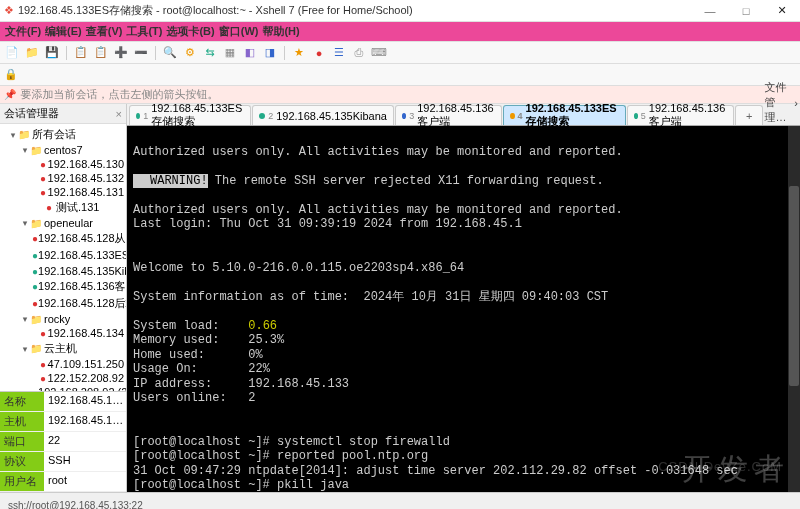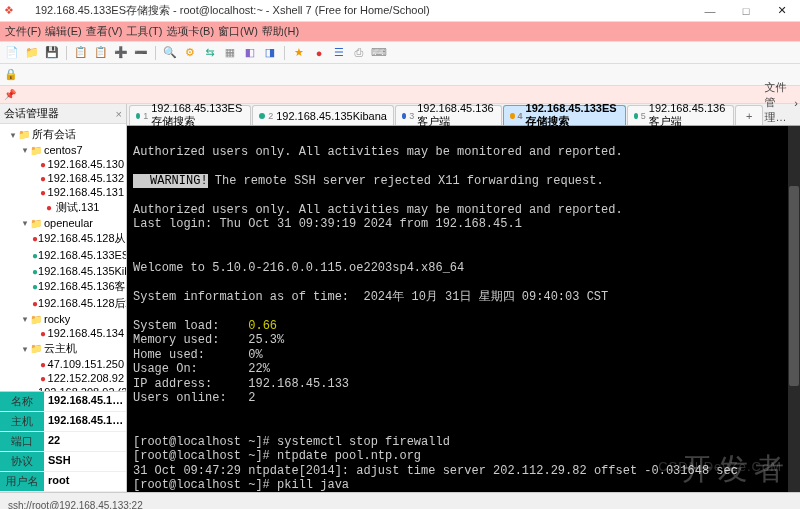--- a/index.html
+++ b/index.html
@@ -1,23 +1,23 @@
 <!DOCTYPE html>
 <html><head>
 <meta charset="utf-8">
 <style>
 * { margin: 0; padding: 0; box-sizing: border-box; }
 body { font-family: "Microsoft YaHei", Tahoma, sans-serif; font-size: 11px; background: #f0f0f0; width: 800px; height: 509px; overflow: hidden; position: relative; }
 .titlebar { height: 22px; background: #fff; display: flex; align-items: center; padding: 0 4px; border-bottom: 1px solid #e0e0e0; }
 .titlebar .icon { color: #e74c3c; margin-right: 4px; font-size: 11px; }
-.titlebar .title { flex: 1; font-size: 11px; color: #333; margin-left: 17px; }
+.titlebar .title { flex: 1; font-size: 11px; color: #333; }
 .winbtns { display: flex; gap: 8px; }
 .winbtn { width: 28px; height: 18px; display: flex; align-items: center; justify-content: center; font-size: 11px; color: #666; cursor: pointer; }
 .winbtn.close { color: #222; }
-.menubar { height: 20px; background: #fca5a5; display: flex; align-items: center; padding: 0 4px; font-size: 11px; color: #333; border-bottom: 1px solid #e0e0e0; }
+.menubar { height: 20px; background: #ec4899; display: flex; align-items: center; padding: 0 4px; font-size: 11px; color: #333; border-bottom: 1px solid #e0e0e0; font-weight: bold; }
 .menubar span { margin-right: 2px; padding: 2px 1px; }
 .toolbar { height: 22px; background: #f8f8f8; display: flex; align-items: center; padding: 0 4px; border-bottom: 1px solid #ddd; gap: 4px; }
 .ticon { width: 16px; height: 16px; display: inline-flex; align-items: center; justify-content: center; font-size: 11px; }
 .ticon.green { color: #2a8; } .ticon.red { color: #d33; } .ticon.blue { color: #36c; } .ticon.orange { color: #e90; } .ticon.gray { color: #888; } .ticon.purple { color: #86c; }
 .tsep { width: 1px; height: 14px; background: #ccc; margin: 0 2px; }
 .addrbar { height: 22px; background: #f8f8f8; display: flex; align-items: center; padding: 0 4px; border-bottom: 1px solid #ddd; font-size: 11px; color: #666; }
 .addrbar .icon { color: #e90; margin-right: 4px; }
 .hintbar { height: 18px; background: #ffe9e6; display: flex; align-items: center; padding: 0 4px; font-size: 11px; color: #888; border-bottom: 1px solid #ddd; }
 .hintbar .icon { color: #d33; margin-right: 4px; font-size: 10px; }
 .main { display: flex; height: 388px; }
@@ -27,22 +27,22 @@
 .tree { flex: 1; overflow: auto; font-size: 11px; padding: 2px 0; }
 .tree-item { display: flex; align-items: center; padding: 1px 2px; white-space: nowrap; cursor: pointer; }
 .tree-item .exp { width: 10px; color: #666; font-size: 9px; text-align: center; }
 .tree-item .ficon { width: 14px; font-size: 10px; text-align: center; }
 .tree-item.folder .ficon { color: #e6a817; }
 .tree-item.session .ficon { color: #d33; }
 .tree-item.session-green .ficon { color: #2a8; }
 .tree-item.d1 { padding-left: 8px; } .tree-item.d2 { padding-left: 20px; } .tree-item.d3 { padding-left: 32px; }
 .proptable { border-top: 1px solid #ccc; font-size: 11px; }
 .proptable .row { display: flex; border-bottom: 1px solid #eee; }
-.proptable .k { width: 44px; padding: 2px 4px; background: #14b8a6; color: #333; text-align: center; }
-.proptable .v { flex: 1; padding: 2px 4px; overflow: hidden; white-space: nowrap; font-weight: bold; }
+.proptable .k { width: 44px; padding: 2px 4px; background: #84cc16; color: #333; }
+.proptable .v { flex: 1; padding: 2px 4px; overflow: hidden; white-space: nowrap; }
 .rightarea { flex: 1; display: flex; flex-direction: column; background: #fff; position: relative; }
 .tabs { height: 22px; background: #f0f0f0; display: flex; align-items: flex-end; padding: 0 2px; border-bottom: 1px solid #aaa; }
 .tab { height: 20px; padding: 0 6px; display: flex; align-items: center; font-size: 11px; border: 1px solid #ccc; border-bottom: none; background: #f8f8f8; margin-right: 1px; border-radius: 3px 3px 0 0; cursor: pointer; gap: 3px; }
 .tab.active { background: #cfe8ff; border-color: #6ab; font-weight: bold; }
 .tab .dot { width: 6px; height: 6px; border-radius: 50%; }
 .tab .dot.green { background: #2a8; } .tab .dot.blue { background: #36c; } .tab .dot.orange { background: #e90; }
 .tab .plus { color: #666; padding: 0 4px; }
 .righttabs { margin-left: auto; display: flex; align-items: center; gap: 4px; font-size: 11px; color: #444; }
 .terminal { flex: 1; background: #000; color: #ccc; font-family: Consolas, "Courier New", monospace; font-size: 12px; line-height: 14.5px; padding: 4px 6px; overflow: hidden; white-space: pre-wrap; position: relative; }
 .terminal .hl { background: #ccc; color: #000; padding-left: 17px; }
@@ -101,20 +101,21 @@
   <span class="ticon gray">⎙</span>
   <span class="ticon gray">⌨</span>
 </div>
 
 <div class="addrbar">
   <span class="icon">🔒</span>
 </div>
 
 <div class="hintbar">
   <span class="icon">📌</span>
+  <span>要添加当前会话，点击左侧的箭头按钮。</span>
 </div>
 
 <div class="main">
 
   <div class="leftpanel">
     <div class="lp-header">
       <span>会话管理器</span>
       <span class="x">×</span>
     </div>
     <div class="tree" id="tree">
@@ -284,21 +285,21 @@
 
 <span>System load:</span>    <span class="yel">0.66</span>
 <span>Memory used:</span>    <span>25.3%</span>
 <span>Home used:</span>      <span>0%</span>
 <span>Usage On:</span>       <span>22%</span>
 <span>IP address:</span>     <span>192.168.45.133</span>
 <span>Users online:</span>   <span>2</span>
 
 
 <span>[root@localhost ~]# </span><span>systemctl stop firewalld</span>
-<span>[root@localhost ~]# </span><span>ntpdate pool.ntp.org</span>
+<span>[root@localhost ~]# </span><span>reported pool.ntp.org</span>
 <span>31 Oct 09:47:29 ntpdate[2014]: adjust time server 202.112.29.82 offset -0.031648 sec</span>
 <span>[root@localhost ~]# </span><span>pkill java</span>
 
 
 
       <div class="scroll"><div class="thumb"></div></div>
       <div class="watermark">开发者</div>
       <div class="watermark2">CSDN DevZe.CoM</div>
     </div>
   </div>

